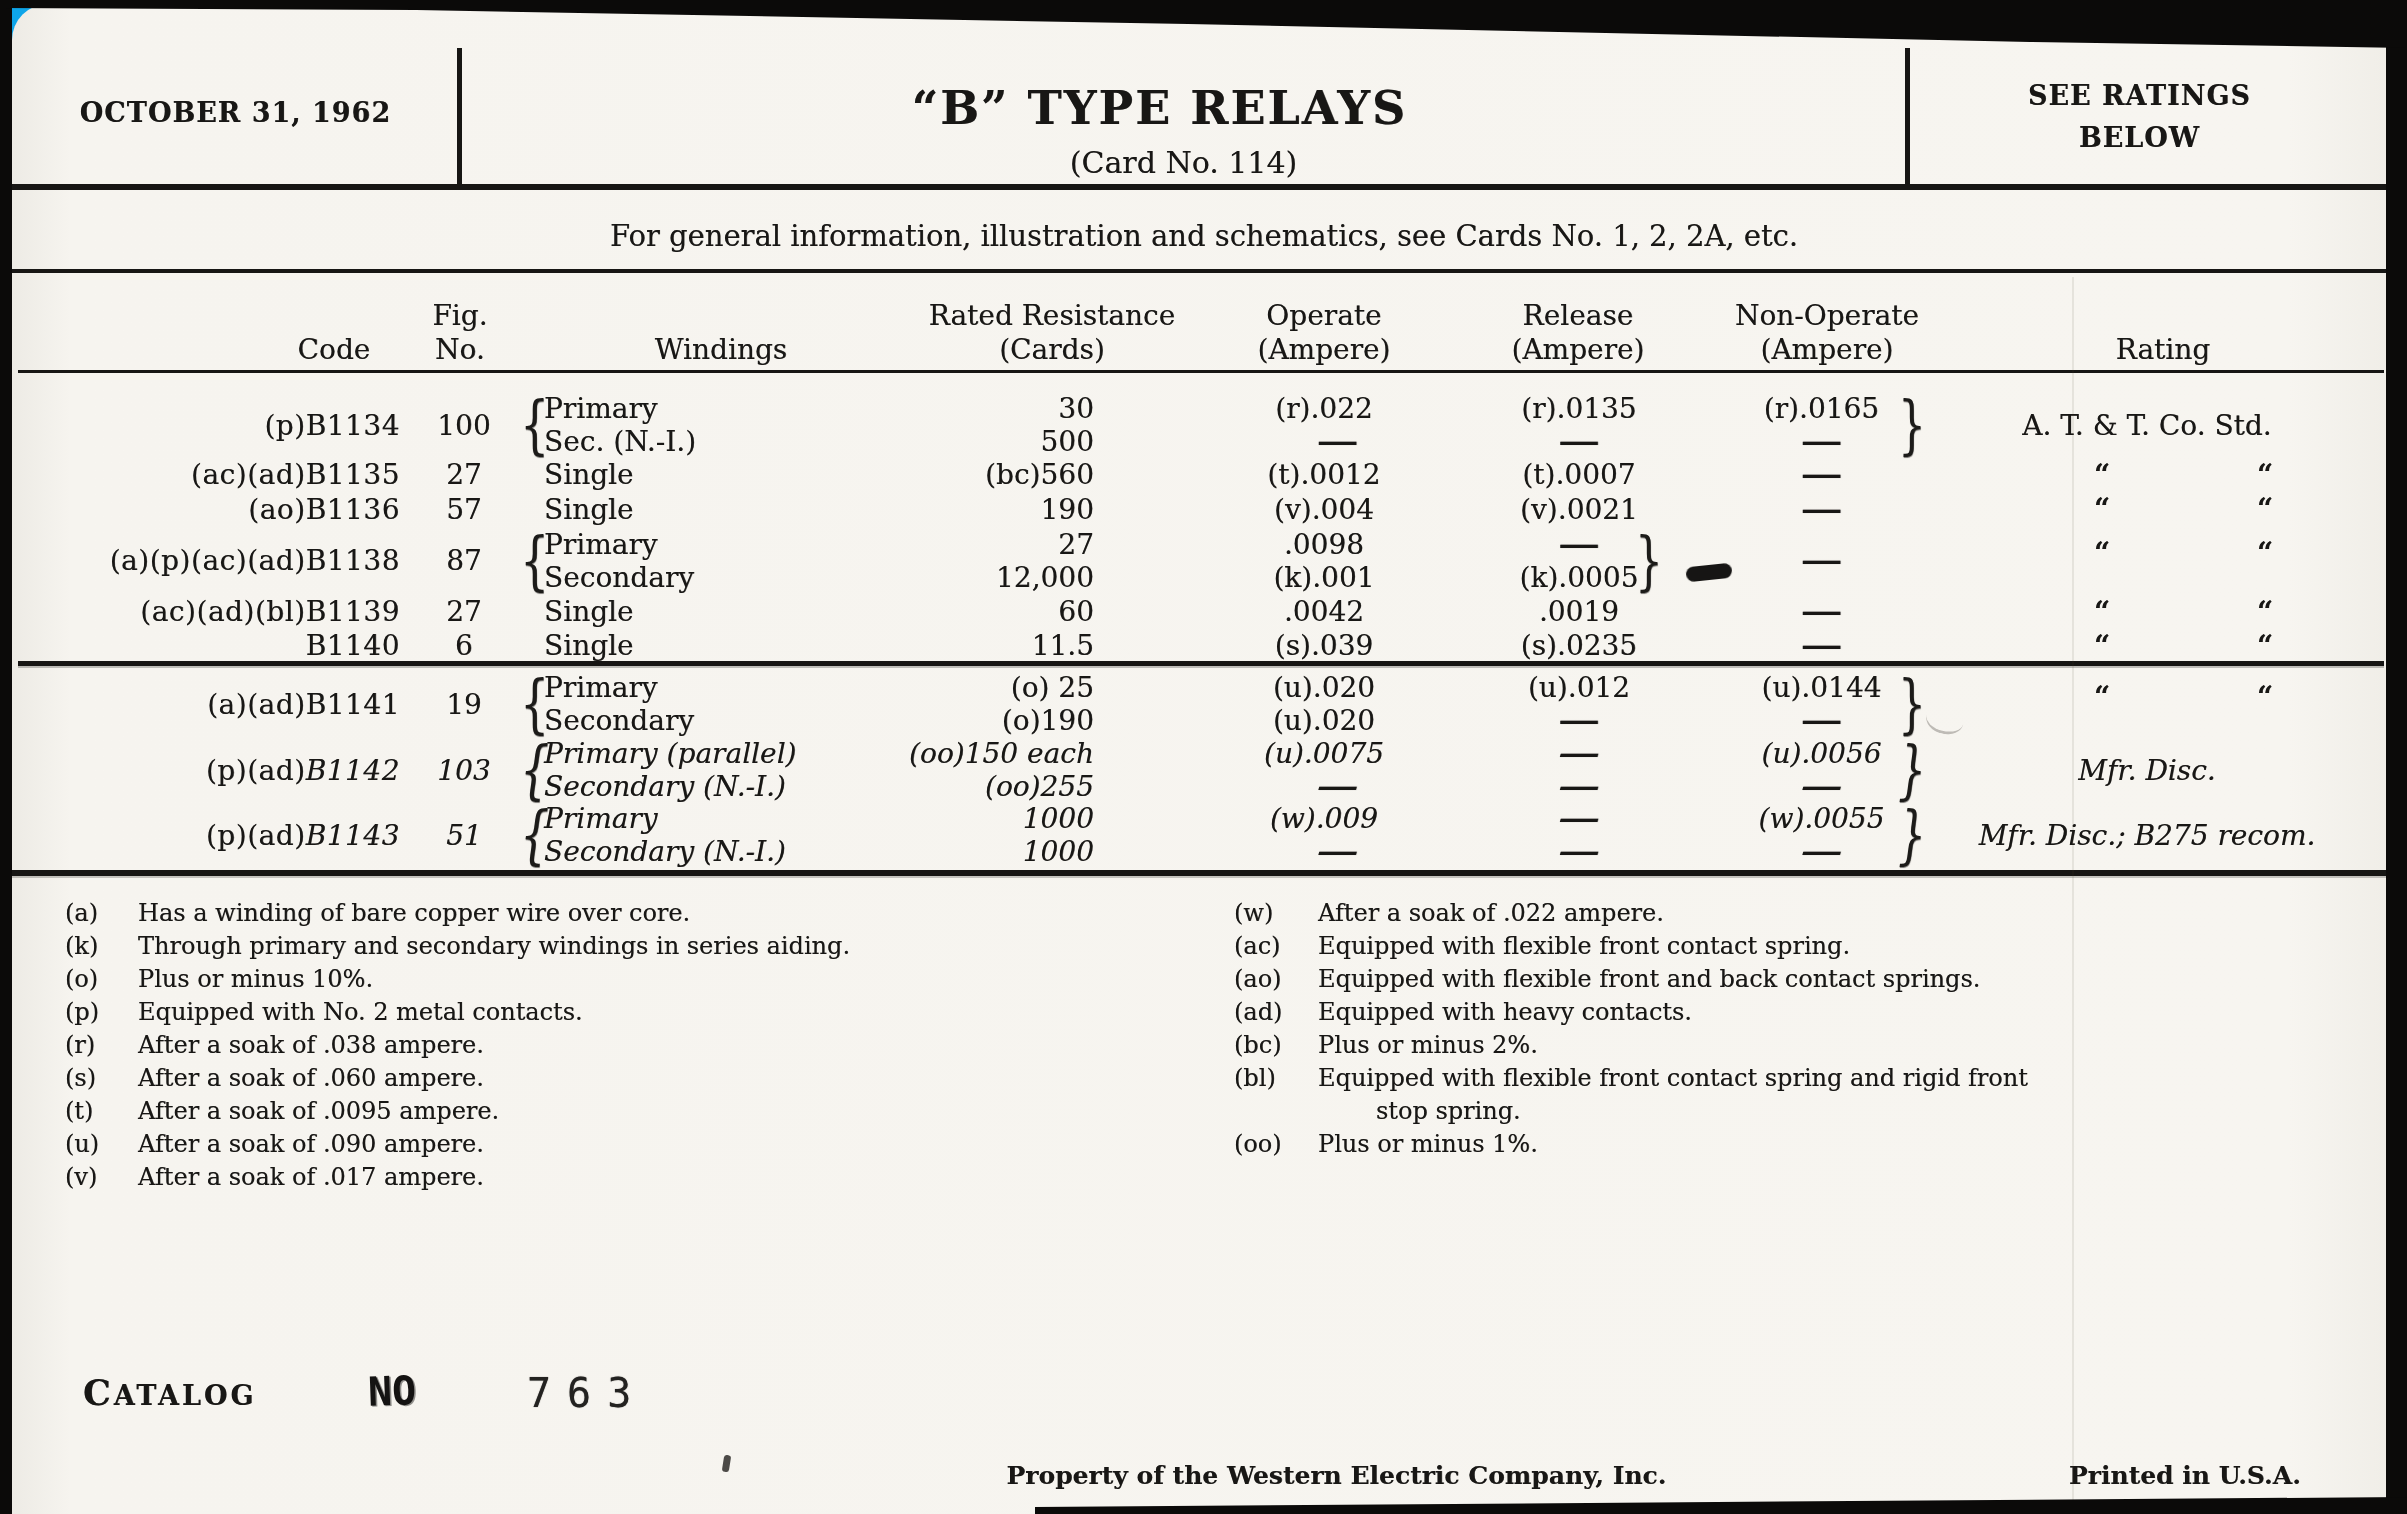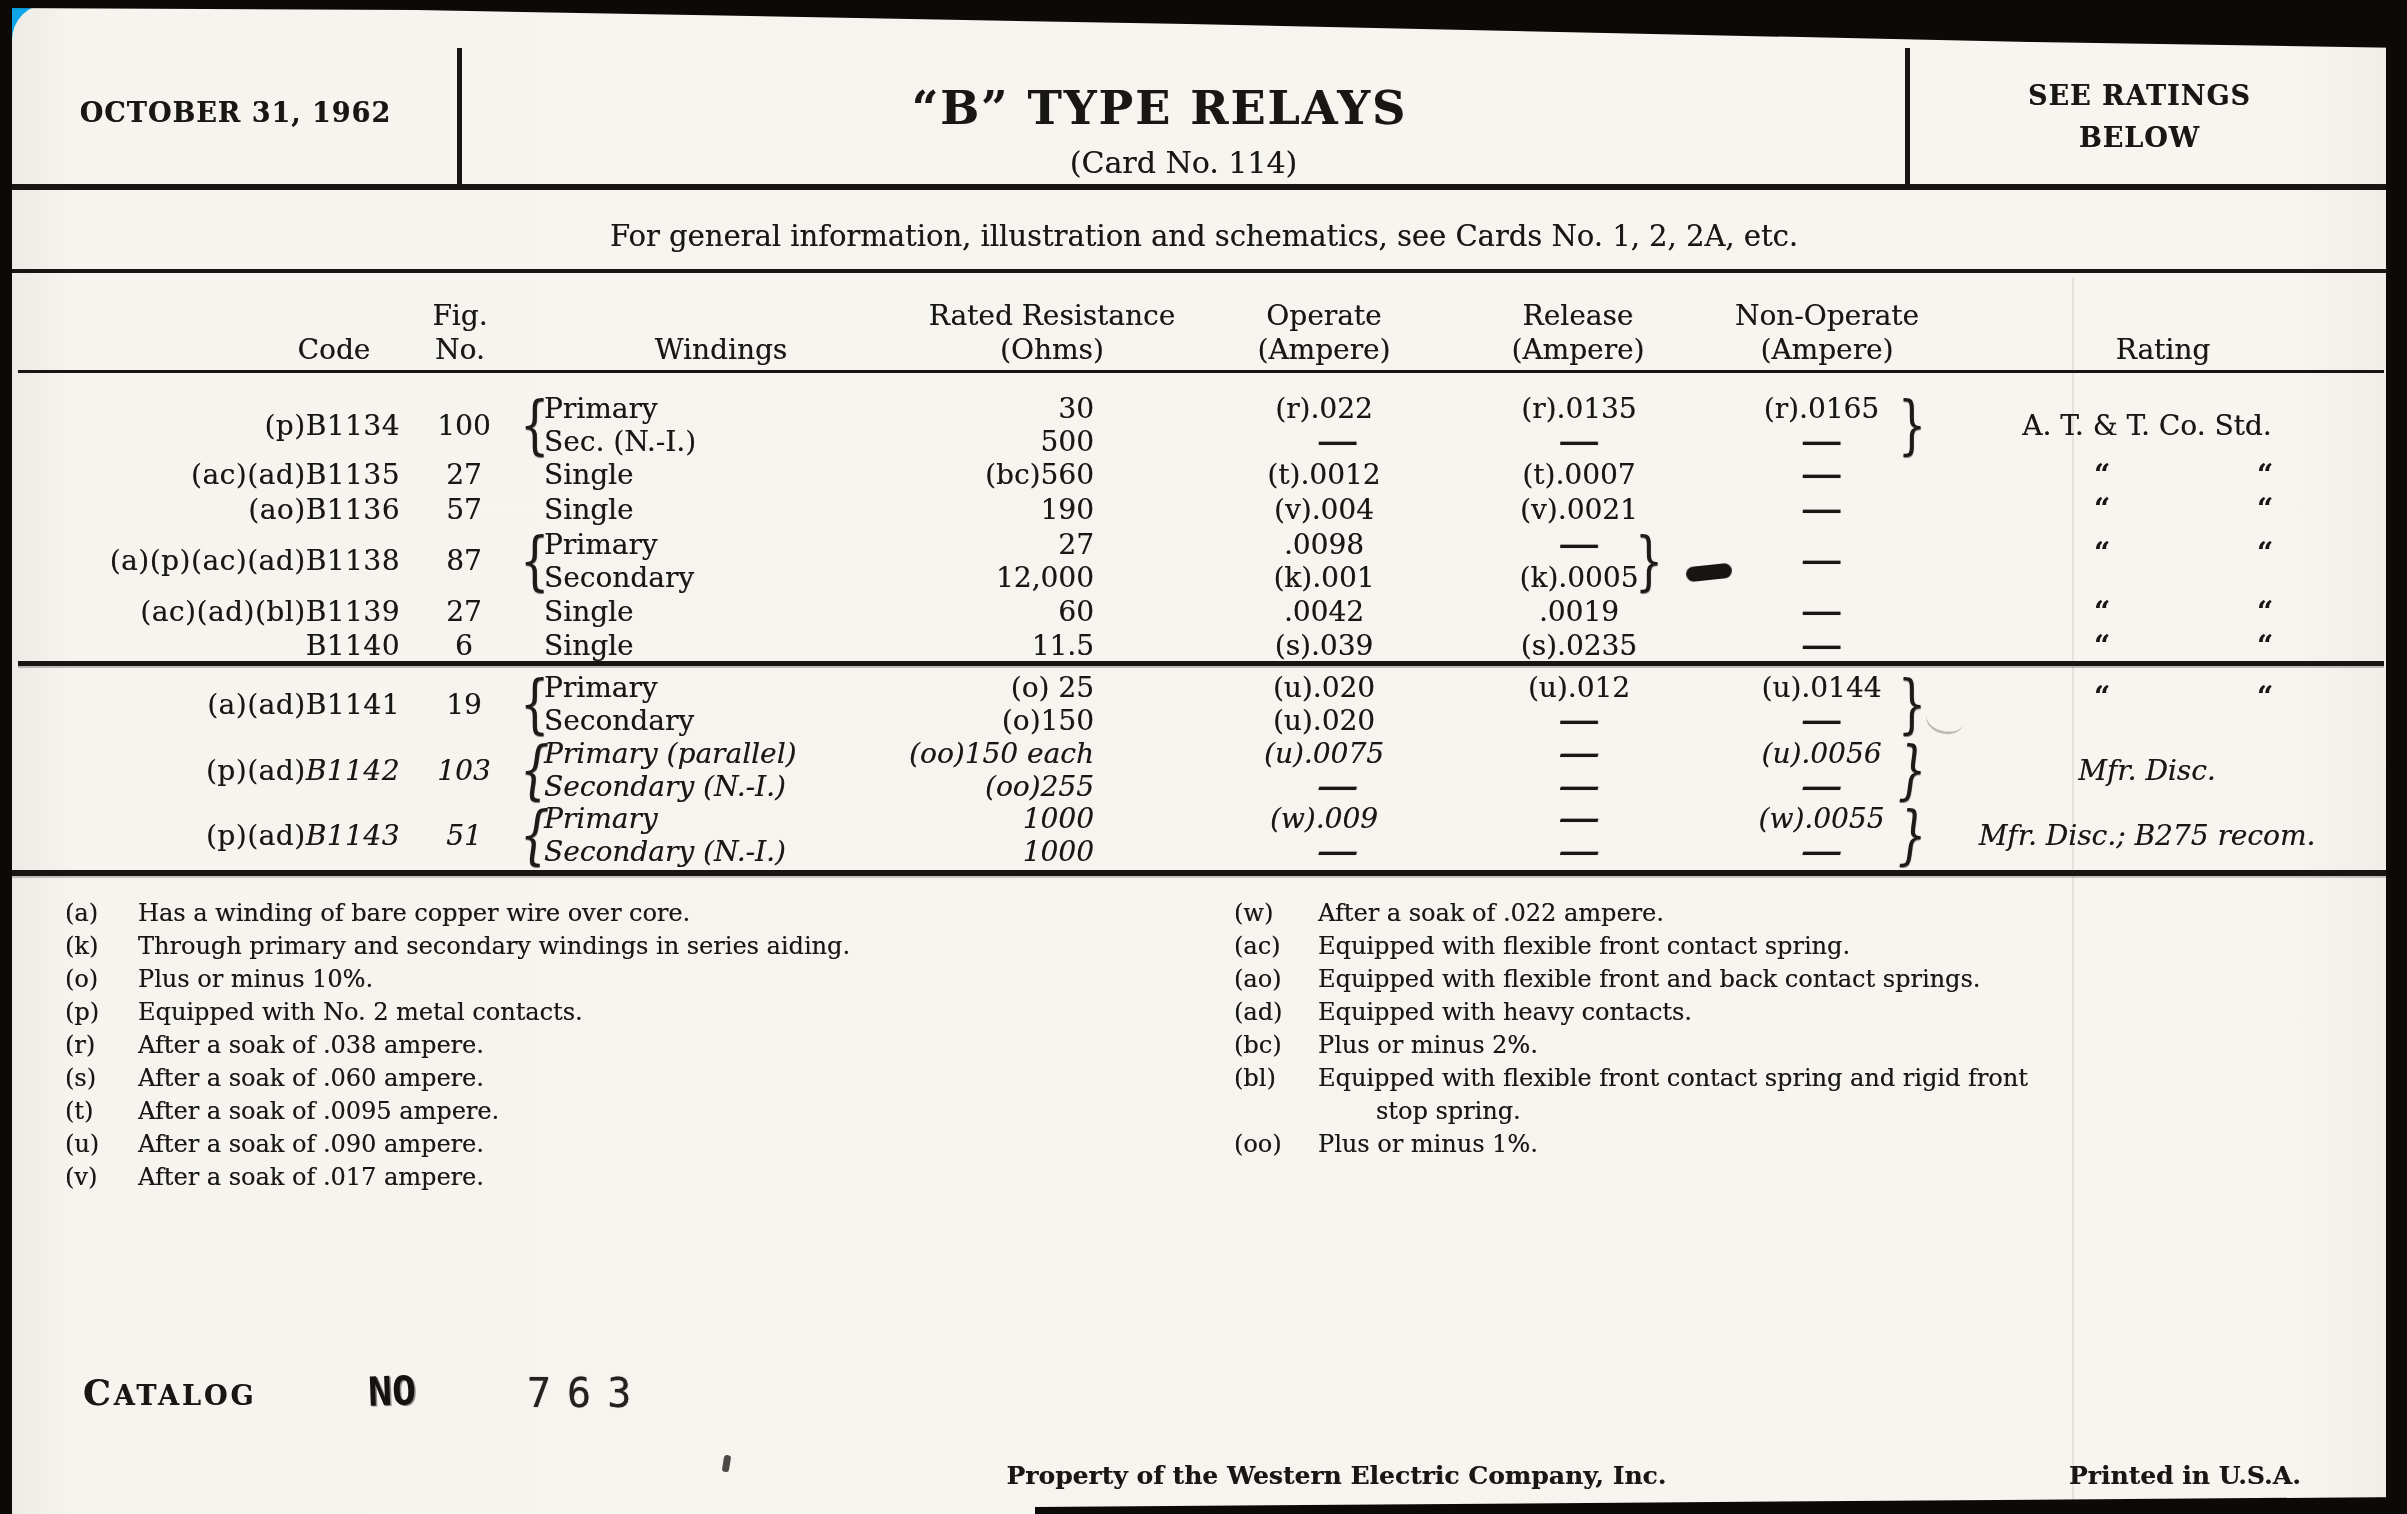--- a/index.html
+++ b/index.html
@@ -91,21 +91,21 @@
   </div>
   <div class="abs rule" style="left:12px;top:184px;width:2374px;height:6px;"></div>
   <div class="abs ink subheader">For general information, illustration and schematics, see Cards No. 1, 2, 2A, etc.</div>
   <div class="abs rule" style="left:12px;top:269px;width:2374px;height:4px;"></div>
 
   <div class="hc ink" style="left:156px;top:333px;">Code</div>
   <div class="hc ink" style="left:282px;top:299px;">Fig.</div>
   <div class="hc ink" style="left:282px;top:333px;">No.</div>
   <div class="hc ink" style="left:543px;top:333px;">Windings</div>
   <div class="hc ink" style="left:874px;top:299px;">Rated Resistance</div>
-  <div class="hc ink" style="left:874px;top:333px;">(Ohms)</div>
+  <div class="hc ink" style="left:874px;top:333px;">(Cards)</div>
   <div class="hc ink" style="left:1146px;top:299px;">Operate</div>
   <div class="hc ink" style="left:1146px;top:333px;">(Ampere)</div>
   <div class="hc ink" style="left:1400px;top:299px;">Release</div>
   <div class="hc ink" style="left:1400px;top:333px;">(Ampere)</div>
   <div class="hc ink" style="left:1649px;top:299px;">Non-Operate</div>
   <div class="hc ink" style="left:1649px;top:333px;">(Ampere)</div>
   <div class="hc ink" style="left:1985px;top:333px;">Rating</div>
   <div class="abs rule" style="left:18px;top:370px;width:2366px;height:3px;"></div>
 
   <div class="trow two ink" style="top:392px;height:65px;">
@@ -290,21 +290,21 @@
         <span class="cnum">B1141</span>
       </div>
     <div class="cell c-fig">19</div>
     <div class="cell c-wind">
       <span class="obr">{</span>
       <div class="ln">Primary</div>
       <div class="ln">Secondary</div>
     </div>
     <div class="cell c-res">
       <div class="ln">(o) 25</div>
-      <div class="ln">(o)150</div>
+      <div class="ln">(o)190</div>
     </div>
     <div class="cell c-op">
       <div class="ln">(u).020</div>
       <div class="ln">(u).020</div>
     </div>
     <div class="cell c-rel">
       <div class="ln">(u).012</div>
       <div class="ln dash">—</div>
     </div>
     <div class="cell c-non">

